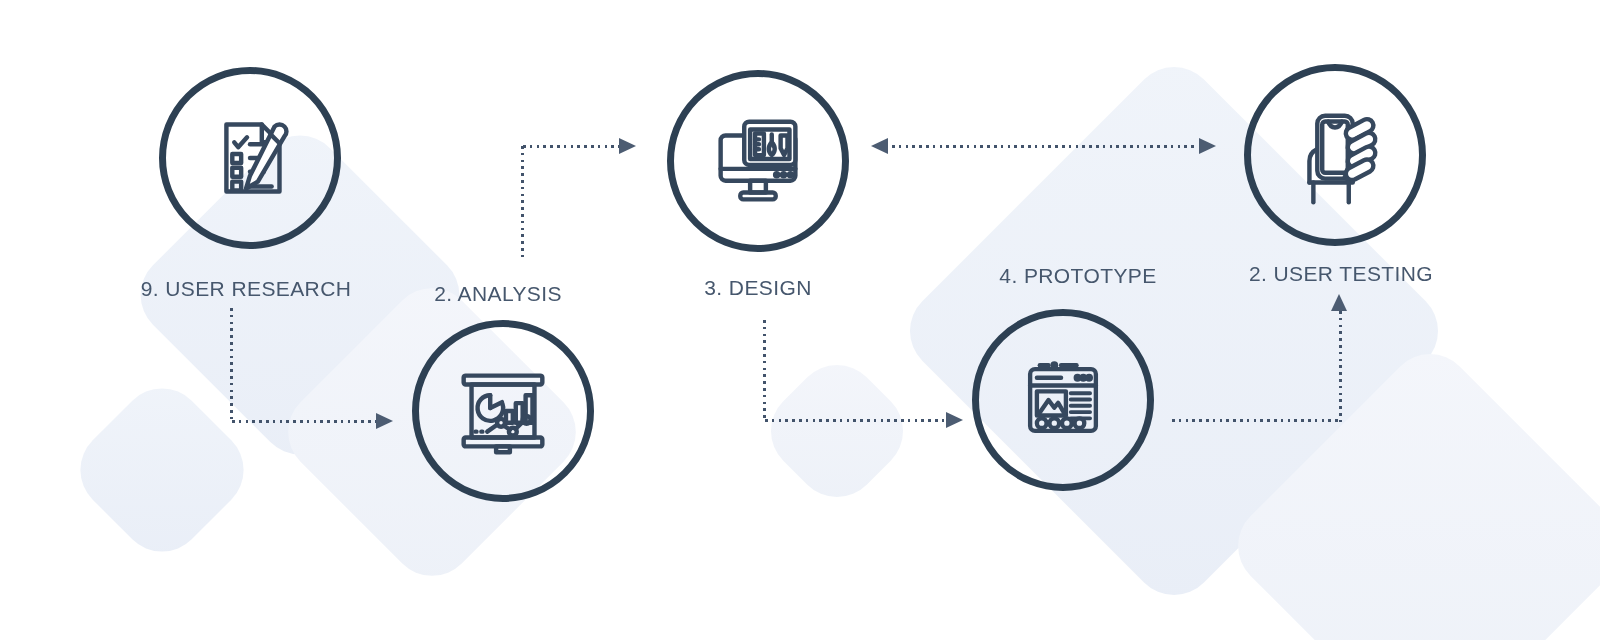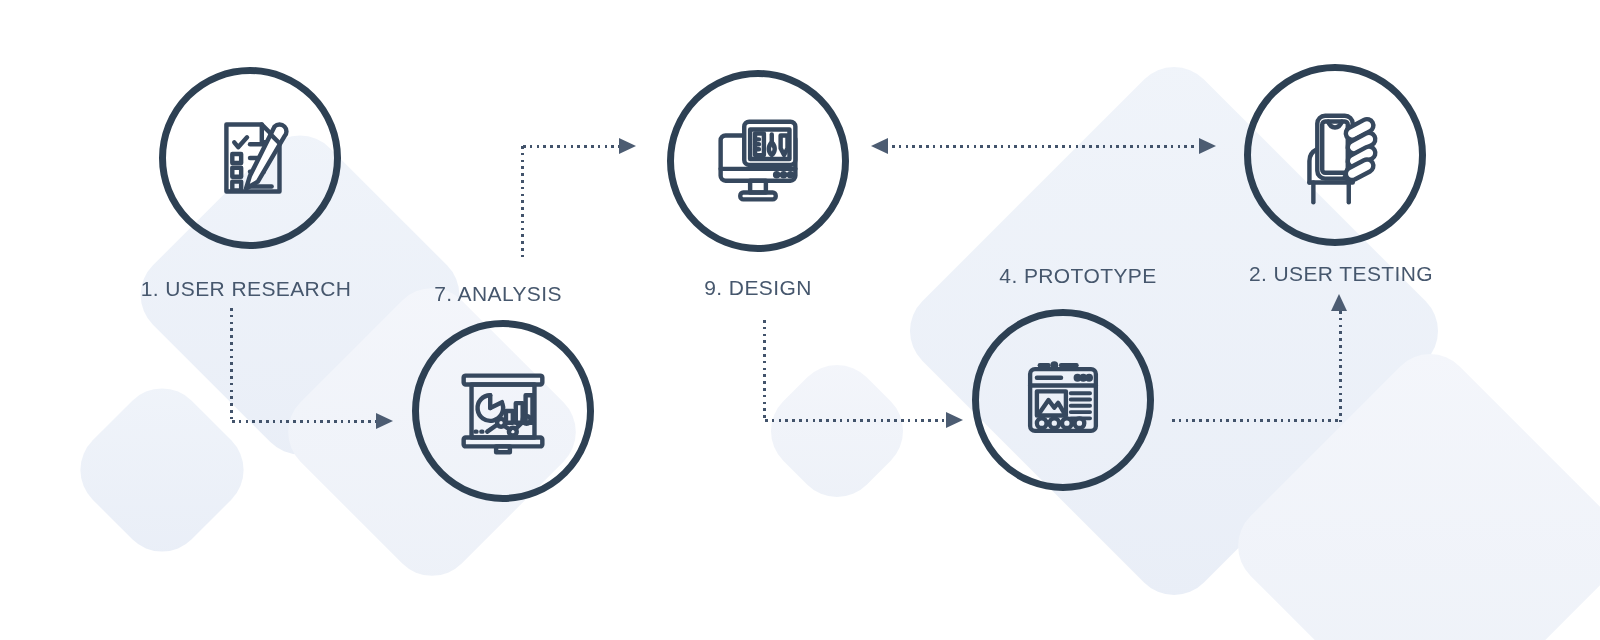--- a/index.html
+++ b/index.html
@@ -81,21 +81,21 @@
       <rect x="42" y="70" width="9" height="9"></rect>
       <rect x="42" y="84" width="9" height="9"></rect>
       <path d="M60 46 H74"></path>
       <path d="M60 60 H76"></path>
       <path d="M60 74 H74"></path>
       <path d="M58 89 H82"></path>
       <path d="M85 28 a7 7 0 0 1 10 10 L68 84 L56 91 L60 78 Z" fill="#ffffff"></path>
       <path d="M81 36 l9 9"></path>
     </svg>
   </div>
-  <div class="label" style="left:246px;top:276px;">1. USER RESEARCH</div>
+  <div class="label" style="left:246px;top:276px;">9. USER RESEARCH</div>
 
   <div class="circle" style="left:412px;top:320px;">
     <svg width="118" height="118" viewBox="0 0 120 120" fill="none" stroke="#36485e" stroke-width="4.5" stroke-linecap="round" stroke-linejoin="round">
       <rect x="20" y="24" width="80" height="9" rx="2"></rect>
       <rect x="28" y="33" width="64" height="54"></rect>
       <rect x="20" y="87" width="80" height="9" rx="2"></rect>
       <path d="M53 96 h14 v6 h-14 z"></path>
       <path d="M47 44 a13 13 0 1 0 12.5 9"></path>
       <path d="M47 57 V44"></path>
       <path d="M47 57 L59 51"></path>
@@ -105,41 +105,41 @@
       <path d="M32 81 h1"></path>
       <path d="M38 81 h1"></path>
       <path d="M44 81 L54 74"></path>
       <circle cx="58" cy="72" r="4"></circle>
       <path d="M61 75 L67 79"></path>
       <circle cx="70" cy="81" r="4"></circle>
       <path d="M73 78 L80 71"></path>
       <circle cx="84" cy="69" r="4"></circle>
     </svg>
   </div>
-  <div class="label" style="left:498px;top:281px;">7. ANALYSIS</div>
+  <div class="label" style="left:498px;top:281px;">2. ANALYSIS</div>
 
   <div class="circle" style="left:667px;top:70px;">
     <svg width="118" height="118" viewBox="0 0 120 120" fill="none" stroke="#36485e" stroke-width="4.5" stroke-linecap="round" stroke-linejoin="round">
       <rect x="22" y="34" width="76" height="46" rx="5"></rect>
       <path d="M22 68 H98"></path>
       <circle cx="79" cy="74" r="1.6" fill="#36485e"></circle>
       <circle cx="86" cy="74" r="1.6" fill="#36485e"></circle>
       <circle cx="93" cy="74" r="1.6" fill="#36485e"></circle>
       <rect x="52" y="80" width="16" height="12"></rect>
       <rect x="42" y="92" width="36" height="7" rx="3"></rect>
       <rect x="46" y="20" width="52" height="44" rx="5" fill="#ffffff"></rect>
       <rect x="52" y="28" width="40" height="30"></rect>
       <rect x="57" y="32" width="9" height="22"></rect>
       <path d="M57 38 h4 M57 43 h4 M57 48 h4"></path>
       <path d="M74 33 v8"></path>
       <path d="M74 41 c-4 4 -4 10 0 13 c4 -3 4 -9 0 -13"></path>
       <path d="M83 34 h7 v13 l-3.5 7 l-3.5 -7 z"></path>
     </svg>
   </div>
-  <div class="label" style="left:758px;top:275px;">9. DESIGN</div>
+  <div class="label" style="left:758px;top:275px;">3. DESIGN</div>
 
   <div class="circle" style="left:972px;top:309px;">
     <svg width="116" height="116" viewBox="0 0 120 120" fill="none" stroke="#36485e" stroke-width="4.5" stroke-linecap="round" stroke-linejoin="round">
       <rect x="26" y="28" width="68" height="64" rx="5"></rect>
       <path d="M36 24 h9"></path>
       <circle cx="51" cy="24" r="1.8" fill="#36485e"></circle>
       <path d="M58 24 h16"></path>
       <path d="M33 37 H58"></path>
       <circle cx="75" cy="37" r="1.8" fill="#36485e"></circle>
       <circle cx="81" cy="37" r="1.8" fill="#36485e"></circle>

